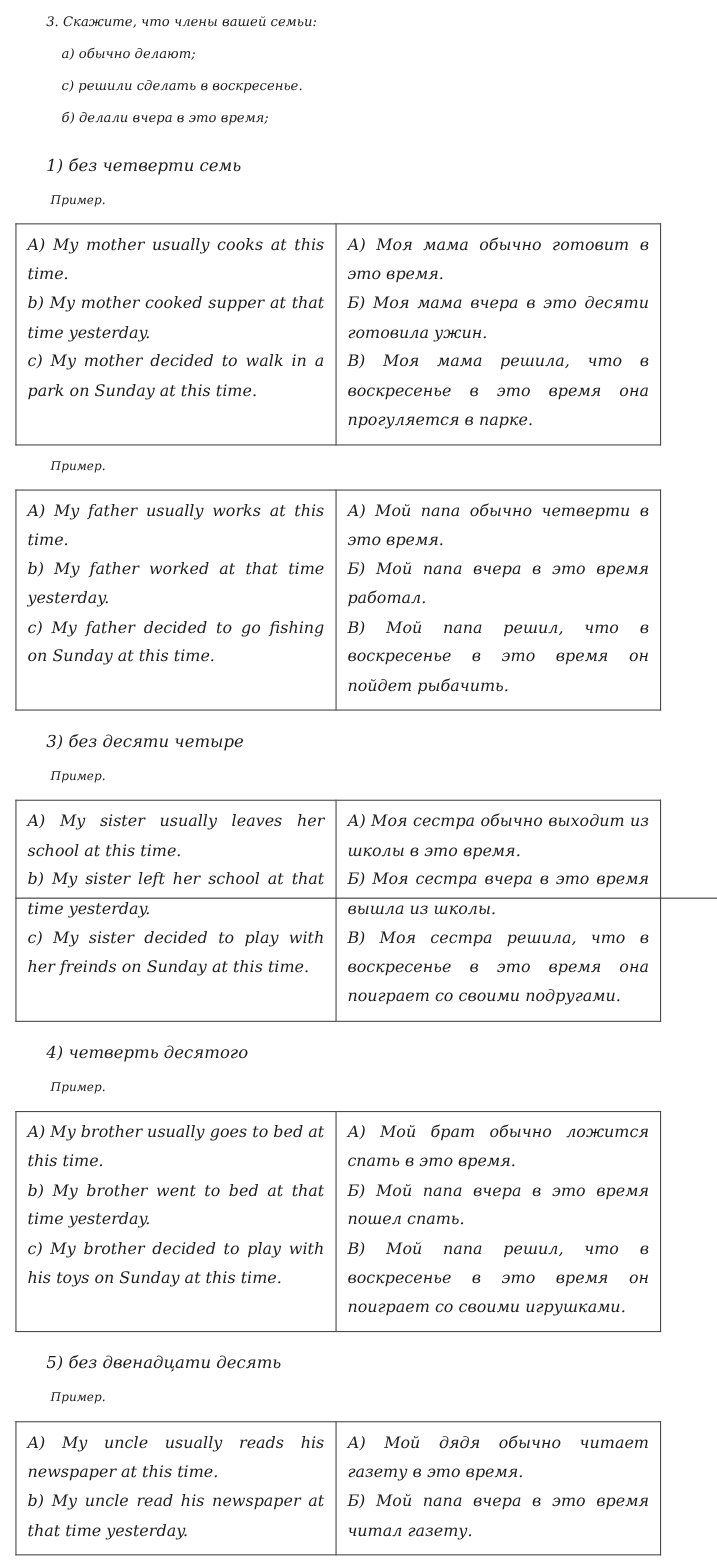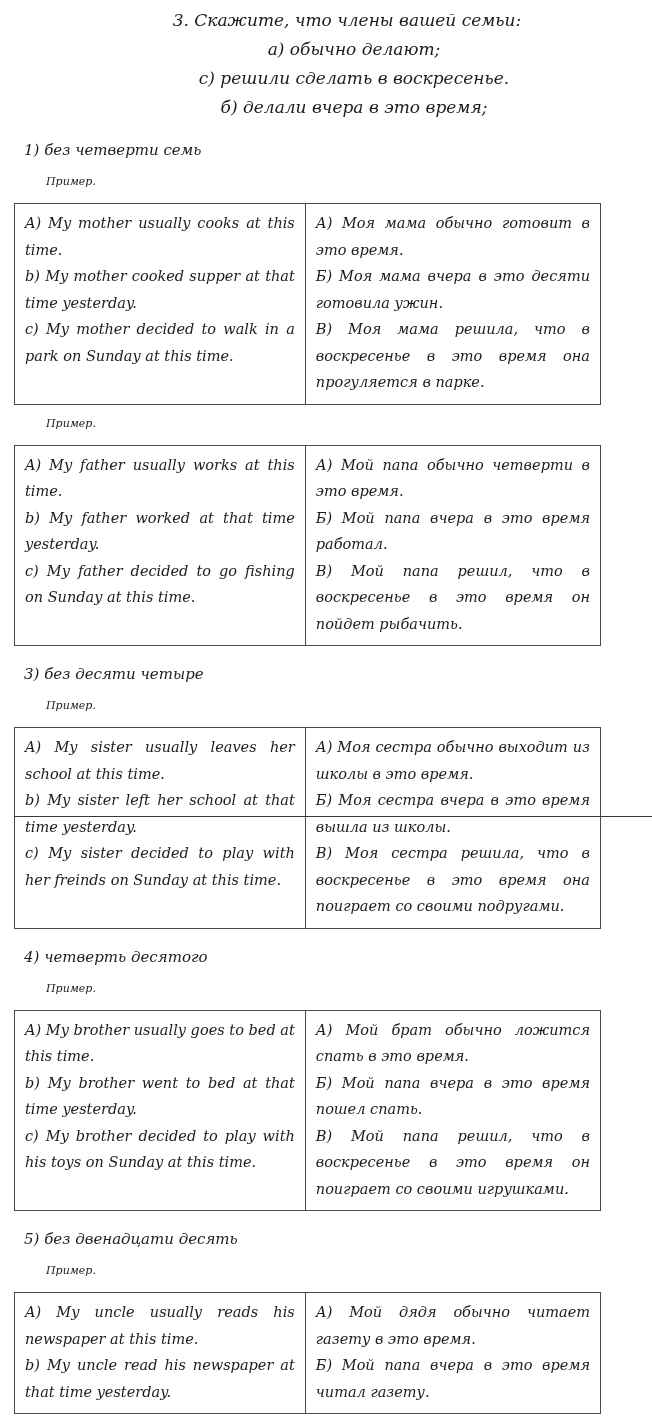--- a/index.html
+++ b/index.html
@@ -18,28 +18,27 @@
     width: 652px;
     min-height: 1419px;
     background: #ffffff;
     overflow: hidden;
     padding-top: 6px;
     box-sizing: border-box;
   }
   .intro-line {
     margin-left: 42px;
     line-height: 29px;
-    font-size: 17px;
-    text-align: center;
+    font-size: 12px;
   }
   .intro-sub {
     margin-left: 56px;
   }
   .variant-heading {
-    margin: 15px 0 0 24px;
+    margin: 15px 0 0 42px;
     line-height: 26px;
     font-size: 15px;
   }
   .example-label {
     margin: 6px 0 8px 46px;
     line-height: 26px;
     font-size: 11px;
   }
   .table-wrap {
     position: relative;

